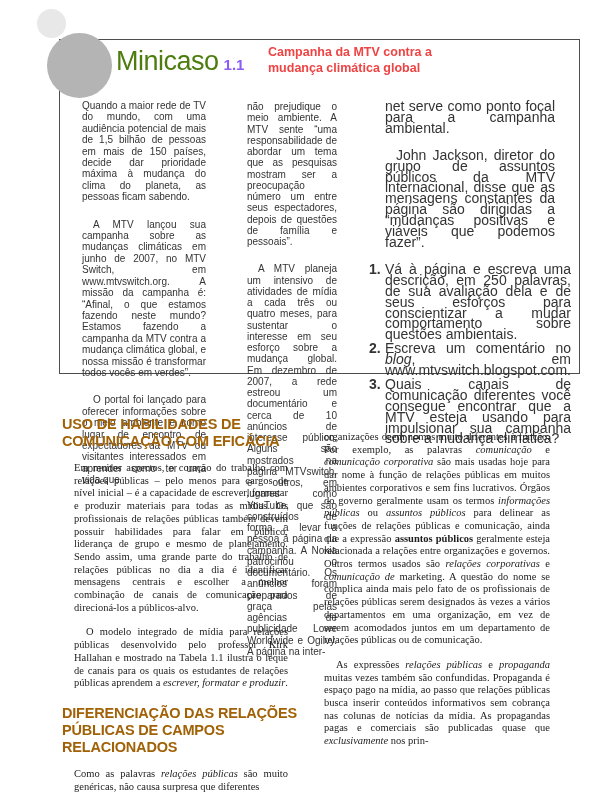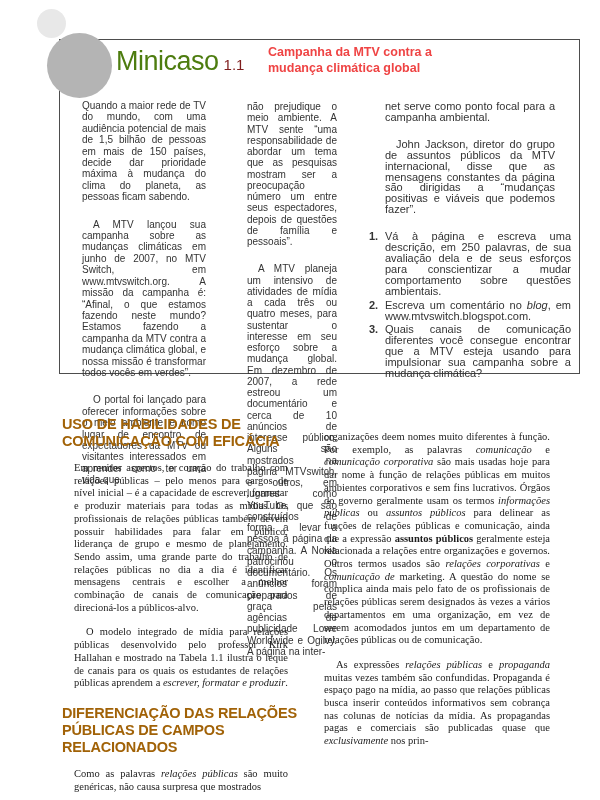--- a/index.html
+++ b/index.html
@@ -7,30 +7,30 @@
         font-family:"Liberation Sans",sans-serif;}
 
   
   .mc-box{position:absolute;left:59px;top:39px;width:519px;height:333px;
           border:1px solid #4d4d4d;background:#fff;}
   .logo-circle{position:absolute;border-radius:50%;}
   .logo-circle.small{left:37px;top:9px;width:29px;height:29px;background:#e8e8e8;}
   .logo-circle.big{left:47px;top:33px;width:65px;height:65px;background:#b4b4b4;}
   .brand{position:absolute;left:116px;top:46px;white-space:nowrap;}
   .brand .word{font-size:27px;font-weight:400;color:#4d7c0f;letter-spacing:-0.5px;}
-  .brand .num{font-size:15px;font-weight:400;color:#7f1d1d;margin-left:5px;}
+  .brand .num{font-size:15px;font-weight:700;color:#8b5cf6;margin-left:5px;}
   .mc-title{position:absolute;left:268px;top:44px;width:218px;margin:0;
             font-size:12.5px;line-height:16px;font-weight:700;color:#ef4444;}
 
   .mc-col{position:absolute;text-align:justify;color:#333;}
   .mc-col p{margin:16px;}
   .mc-col p.ind{text-indent:11px;}
   .mc-col1{left:66px;top:84px;width:156px;font-size:10px;line-height:11.4px;}
   .mc-col2{left:231px;top:85px;width:122px;font-size:10px;line-height:11.25px;}
-  .mc-col3{left:369px;top:85px;width:202px;font-size:11px;line-height:10.9px;}
+  .mc-col3{left:369px;top:85px;width:202px;font-size:14px;line-height:10.9px;}
 
   .mc-list{margin-top:10px;}
   .mc-item{position:relative;padding-left:16px;margin-bottom:3px;text-align:justify;}
   .mc-item .n{position:absolute;left:0;top:0;font-weight:700;color:#333;}
 
   
   .col-flow{position:absolute;color:#1c1c1c;font-family:"Liberation Serif",serif;
             font-size:10.5px;line-height:12.7px;text-align:justify;}
   .col-left{left:62px;top:416px;width:238px;}
   .col-right{left:312px;top:419px;width:250px;}
@@ -83,21 +83,21 @@
         <span class="n">3.</span><span><span>Quais canais de comunicação diferentes você consegue encontrar que a MTV esteja usando para impulsionar sua campanha sobre a mudança climática?</span></span>
       </div>
     </div>
   </div>
 
   <div class="col-flow col-left">
     <h3 class="sec-h">USO DE HABILIDADES DE COMUNICAÇÃO COM EFICÁCIA</h3>
     <p><span>Em muitos aspectos, o coração do trabalho com relações públicas – pelo menos para cargos de nível inicial – é a capacidade de escrever, formatar e produzir materiais para todas as mídias. Os profissionais de relações públicas também devem possuir habilidades para falar em público, liderança de grupo e mesmo de planejamento. Sendo assim, uma grande parte do trabalho de relações públicas no dia a dia é identificar mensagens centrais e escolher a melhor combinação de canais de comunicação para direcioná-los a públicos-alvo.</span></p>
     <p class="ind"><span>O modelo integrado de mídia para relações públicas desenvolvido pelo professor Kirk Hallahan e mostrado na Tabela 1.1 ilustra o leque de canais para os quais os estudantes de relações públicas aprendem a </span><span class="it">escrever, formatar e produzir</span><span>.</span></p>
     <h3 class="sec-h second">DIFERENCIAÇÃO DAS RELAÇÕES PÚBLICAS DE CAMPOS RELACIONADOS</h3>
-    <p><span>Como as palavras </span><span class="it">relações públicas</span><span> são muito genéricas, não causa surpresa que mostrados</span></p>
+    <p><span>Como as palavras </span><span class="it">relações públicas</span><span> são muito genéricas, não causa surpresa que diferentes</span></p>
   </div>
 
   <div class="col-flow col-right">
     <p><span>organizações deem nomes muito diferentes à função. Por exemplo, as palavras </span><span class="it">comunicação</span><span> e </span><span class="it">comunicação corporativa</span><span> são mais usadas hoje para dar nome à função de relações públicas em muitos ambientes corporativos e sem fins lucrativos. Órgãos do governo geralmente usam os termos </span><span class="it">informações públicas</span><span> ou </span><span class="it">assuntos públicos</span><span> para delinear as funções de relações públicas e comunicação, ainda que a expressão </span><span class="bd">assuntos públicos</span><span> geralmente esteja relacionada a relações entre organizações e governos. Outros termos usados são </span><span class="it">relações corporativas</span><span> e </span><span class="it">comunicação de</span><span> marketing. A questão do nome se complica ainda mais pelo fato de os profissionais de relações públicas serem designados às vezes a vários departamentos em uma organização, em vez de serem acomodados juntos em um departamento de relações públicas ou de comunicação.</span></p>
     <p class="ind"><span>As expressões </span><span class="it">relações públicas</span><span> e </span><span class="it">propaganda</span><span> muitas vezes também são confundidas. Propaganda é espaço pago na mídia, ao passo que relações públicas busca inserir conteúdos informativos sem cobrança nas colunas de notícias da mídia. As propagandas pagas e comerciais são publicadas quase que </span><span class="it">exclusivamente</span><span> nos prin-</span></p>
   </div>
 
 </div>
 
 </body></html>

